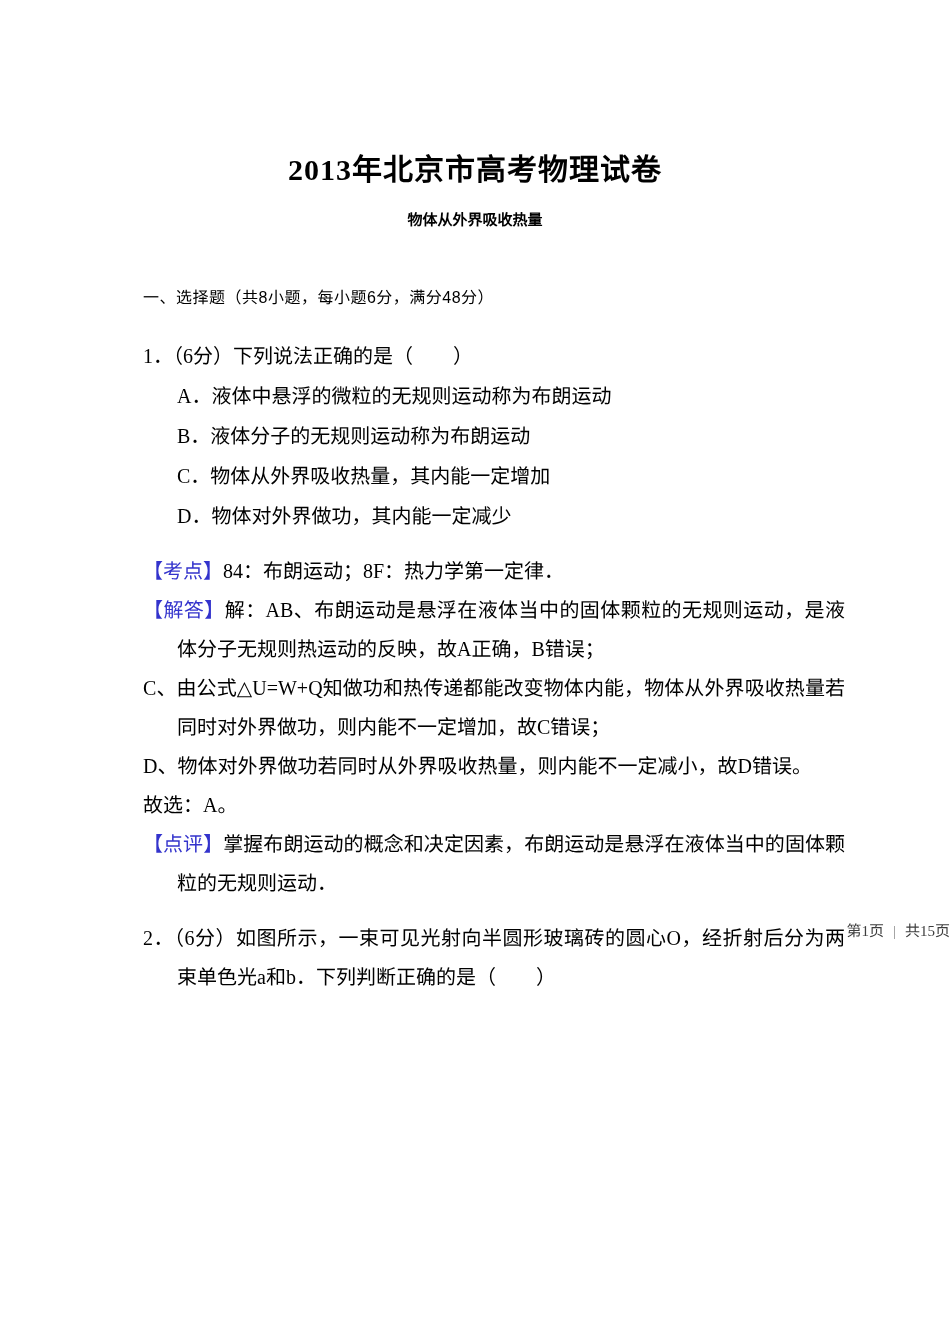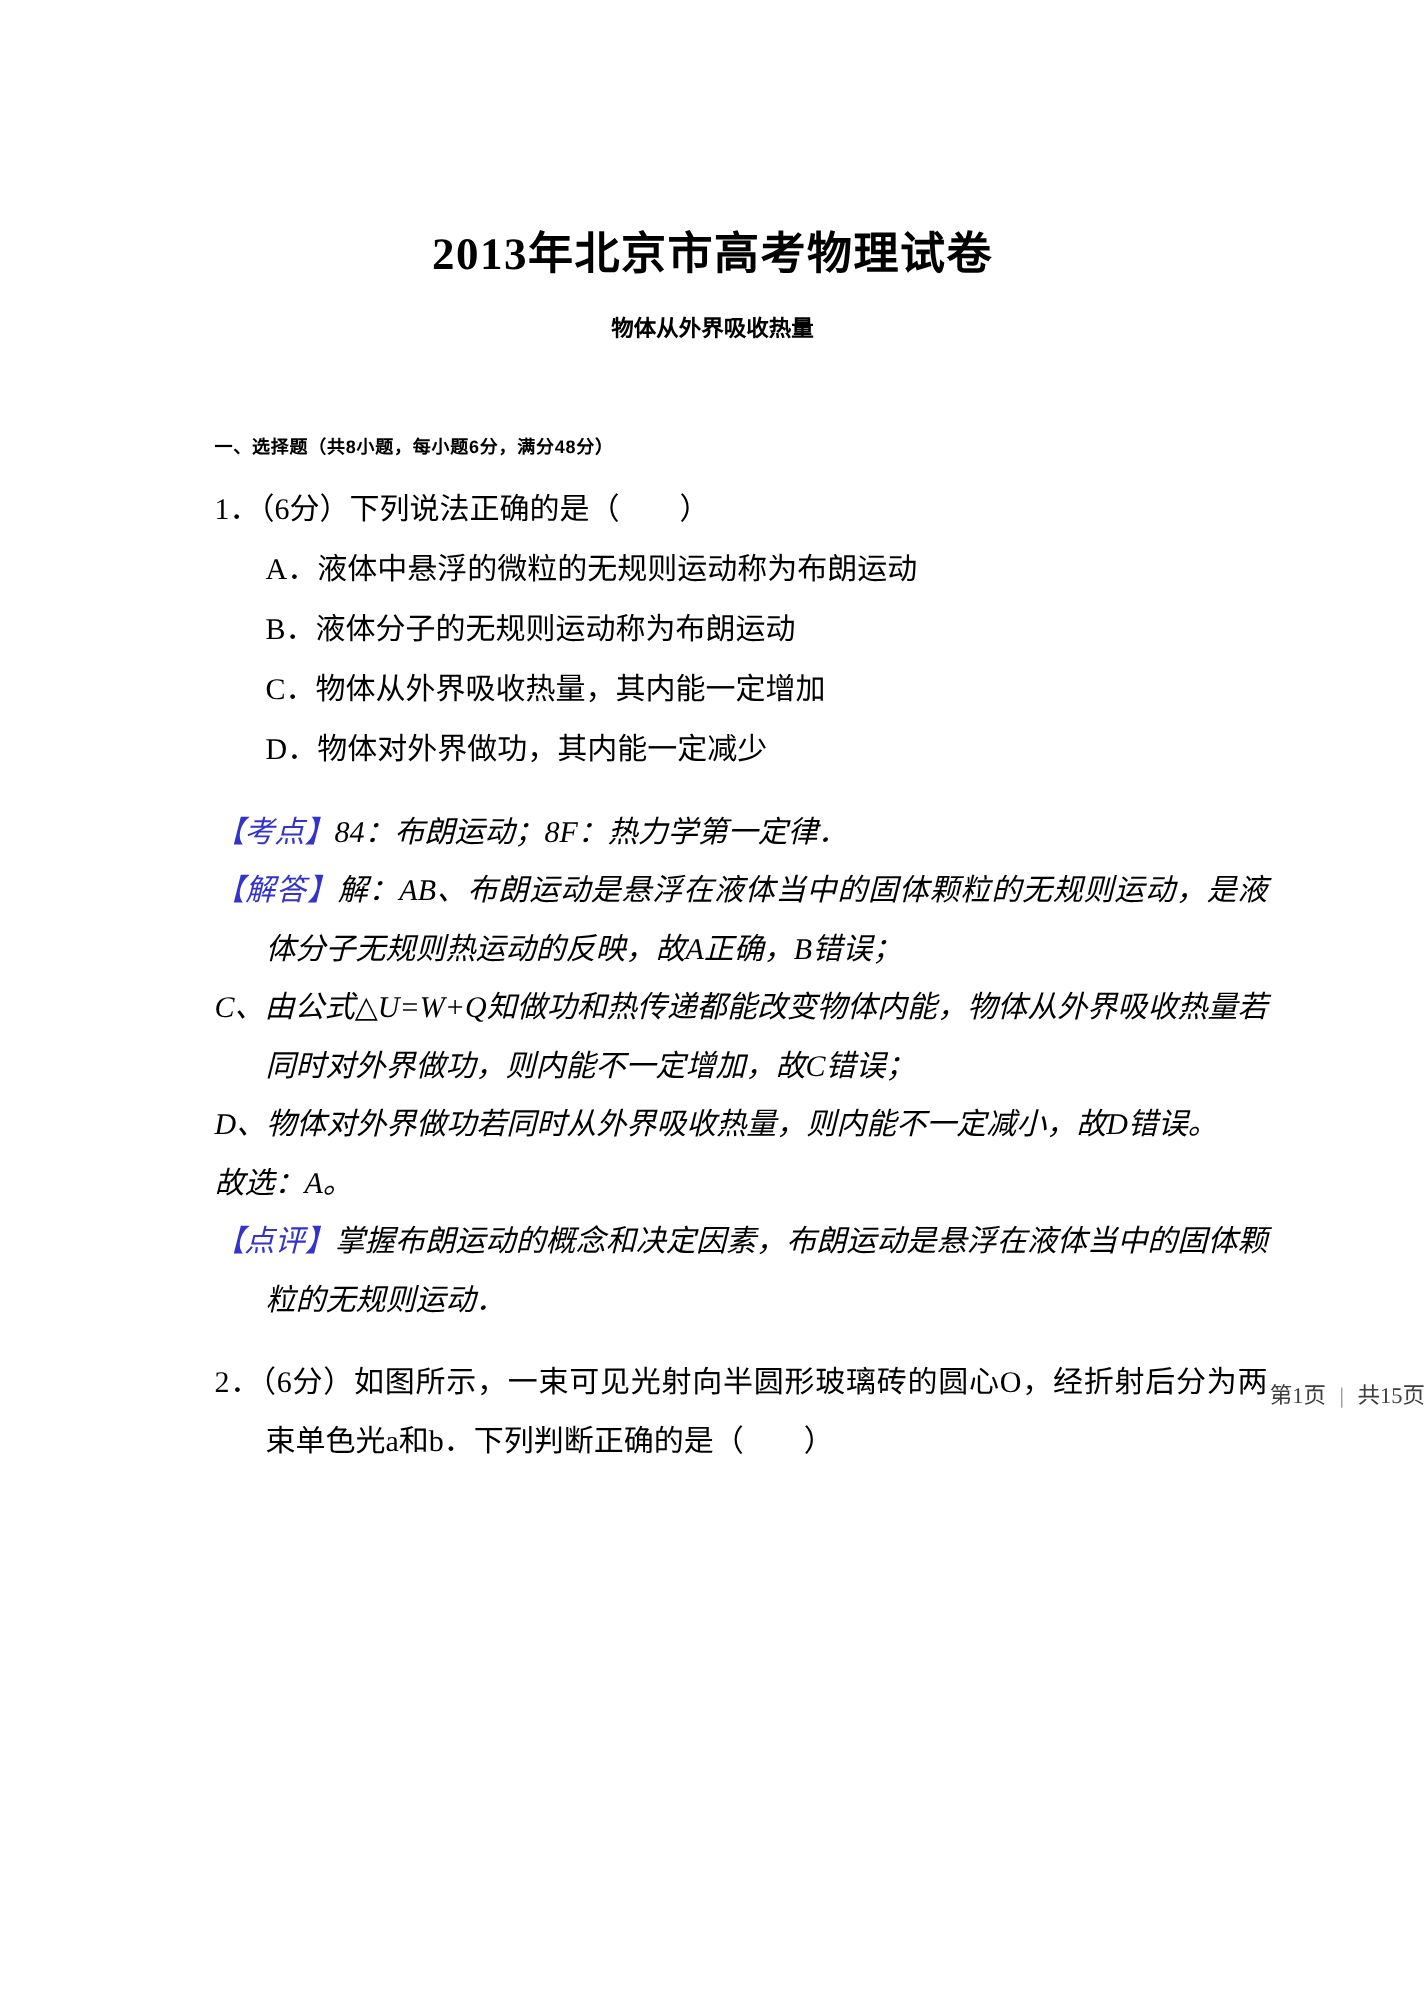--- a/index.html
+++ b/index.html
@@ -29,43 +29,43 @@
     font-size: 15px;
     line-height: 21px;
     font-weight: bold;
   }
   .content {
     margin: 46px 105px 0 143px; 
     font-size: 20px;
   }
   .section-heading {
     margin: 0;
-    font-size: 12px;
+    font-size: 16px;
     line-height: 42px;
-    font-weight: bold;
+    font-weight: normal;
     font-family: "Liberation Sans", "DejaVu Sans", sans-serif;
     letter-spacing: 0.5px;
   }
   .para {
     margin: 0;
     line-height: 39px;
     text-align: justify;
   }
   .hang {               
     padding-left: 34px;
     text-indent: -34px;
   }
-  .q-stem { margin-top: 2px; }
+  .q-stem { margin-top: 18px; }
   .options { margin: 0; }
   .option {
     margin: 0 0 0 34px;
     line-height: 40px;
     text-align: left;
   }
-  .annotations { margin-top: 16px; font-style: italic; }
+  .annotations { margin-top: 16px; }
   .blue { color: #3333cc; }
   .q2-block { margin-top: 16px; }
   .footer {
     position: absolute;
     left: 0;
     right: 0;
     bottom: 78px;
     text-align: right;
     font-size: 15px;
     line-height: 21px;

